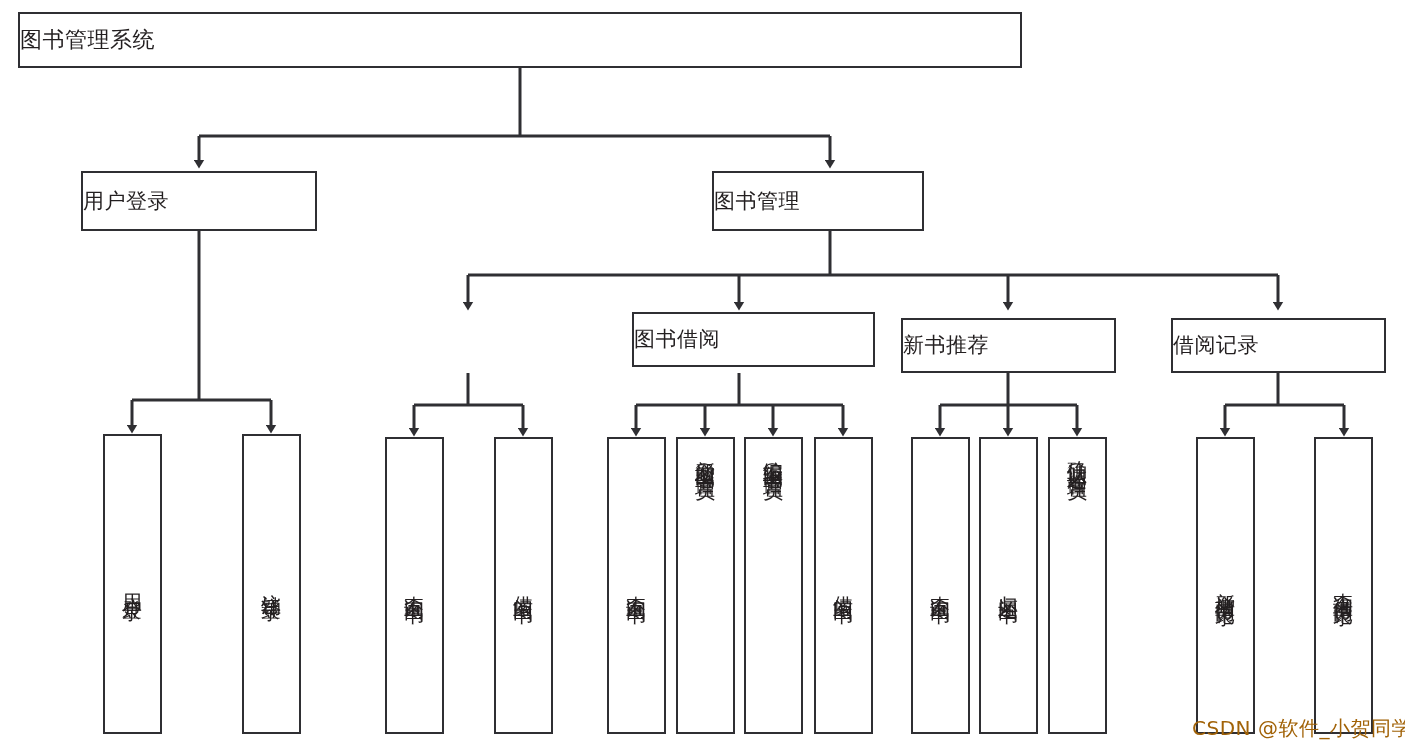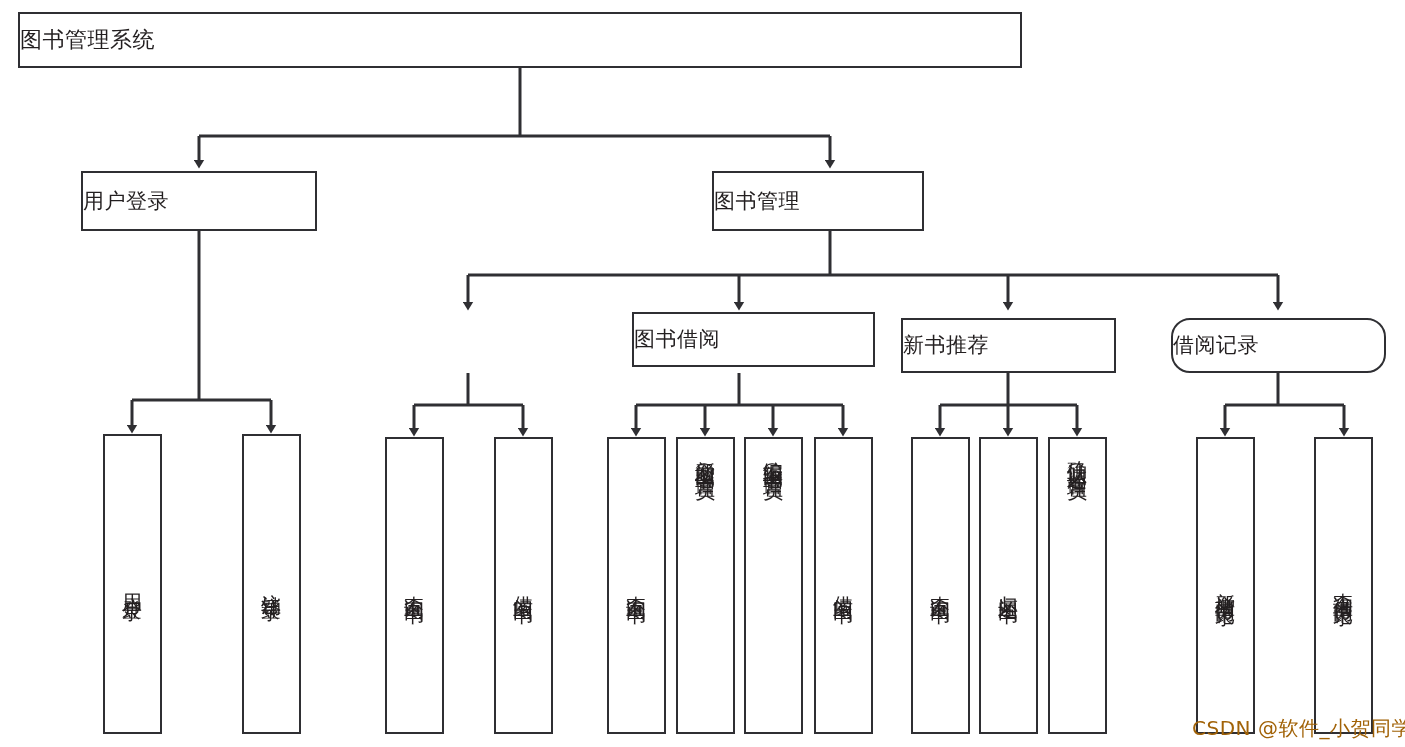--- a/index.html
+++ b/index.html
@@ -143,21 +143,21 @@
   <div class="node horiz" style="left:712px; top:171px; width:212px; height:60px;">
     <span class="label">图书管理</span>
   </div>
 
   <div class="node horiz" style="left:632px; top:312px; width:243px; height:55px;">
     <span class="label">图书借阅</span>
   </div>
   <div class="node horiz" style="left:901px; top:318px; width:215px; height:55px;">
     <span class="label">新书推荐</span>
   </div>
-  <div class="node horiz" style="left:1171px; top:318px; width:215px; height:55px;border-radius:19px;">
+  <div class="node horiz" style="left:1171px; top:318px; width:215px; height:55px;">
     <span class="label">借阅记录</span>
   </div>
 
   <div class="node vert mid" style="left:103px; top:434px; width:59px; height:300px;">
     <span class="label">用户登录</span>
   </div>
   <div class="node vert mid" style="left:242px; top:434px; width:59px; height:300px;">
     <span class="label">注销登录</span>
   </div>
 

